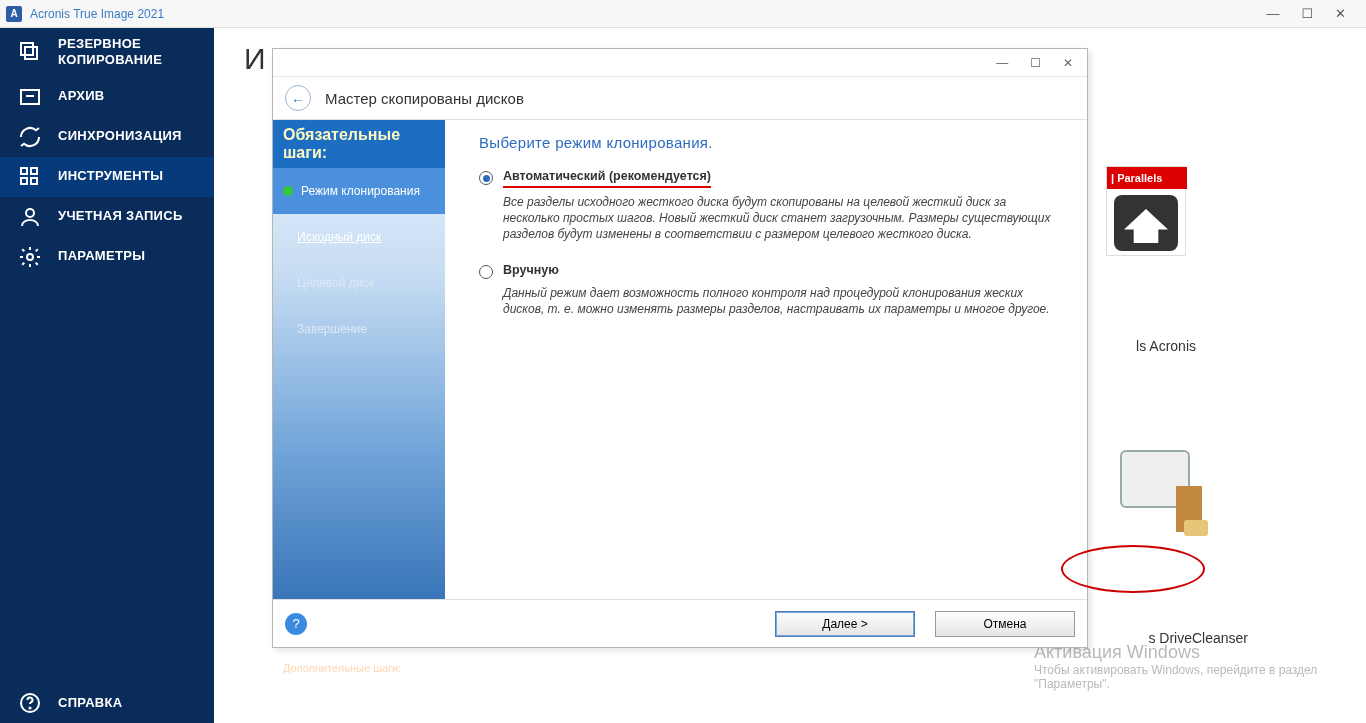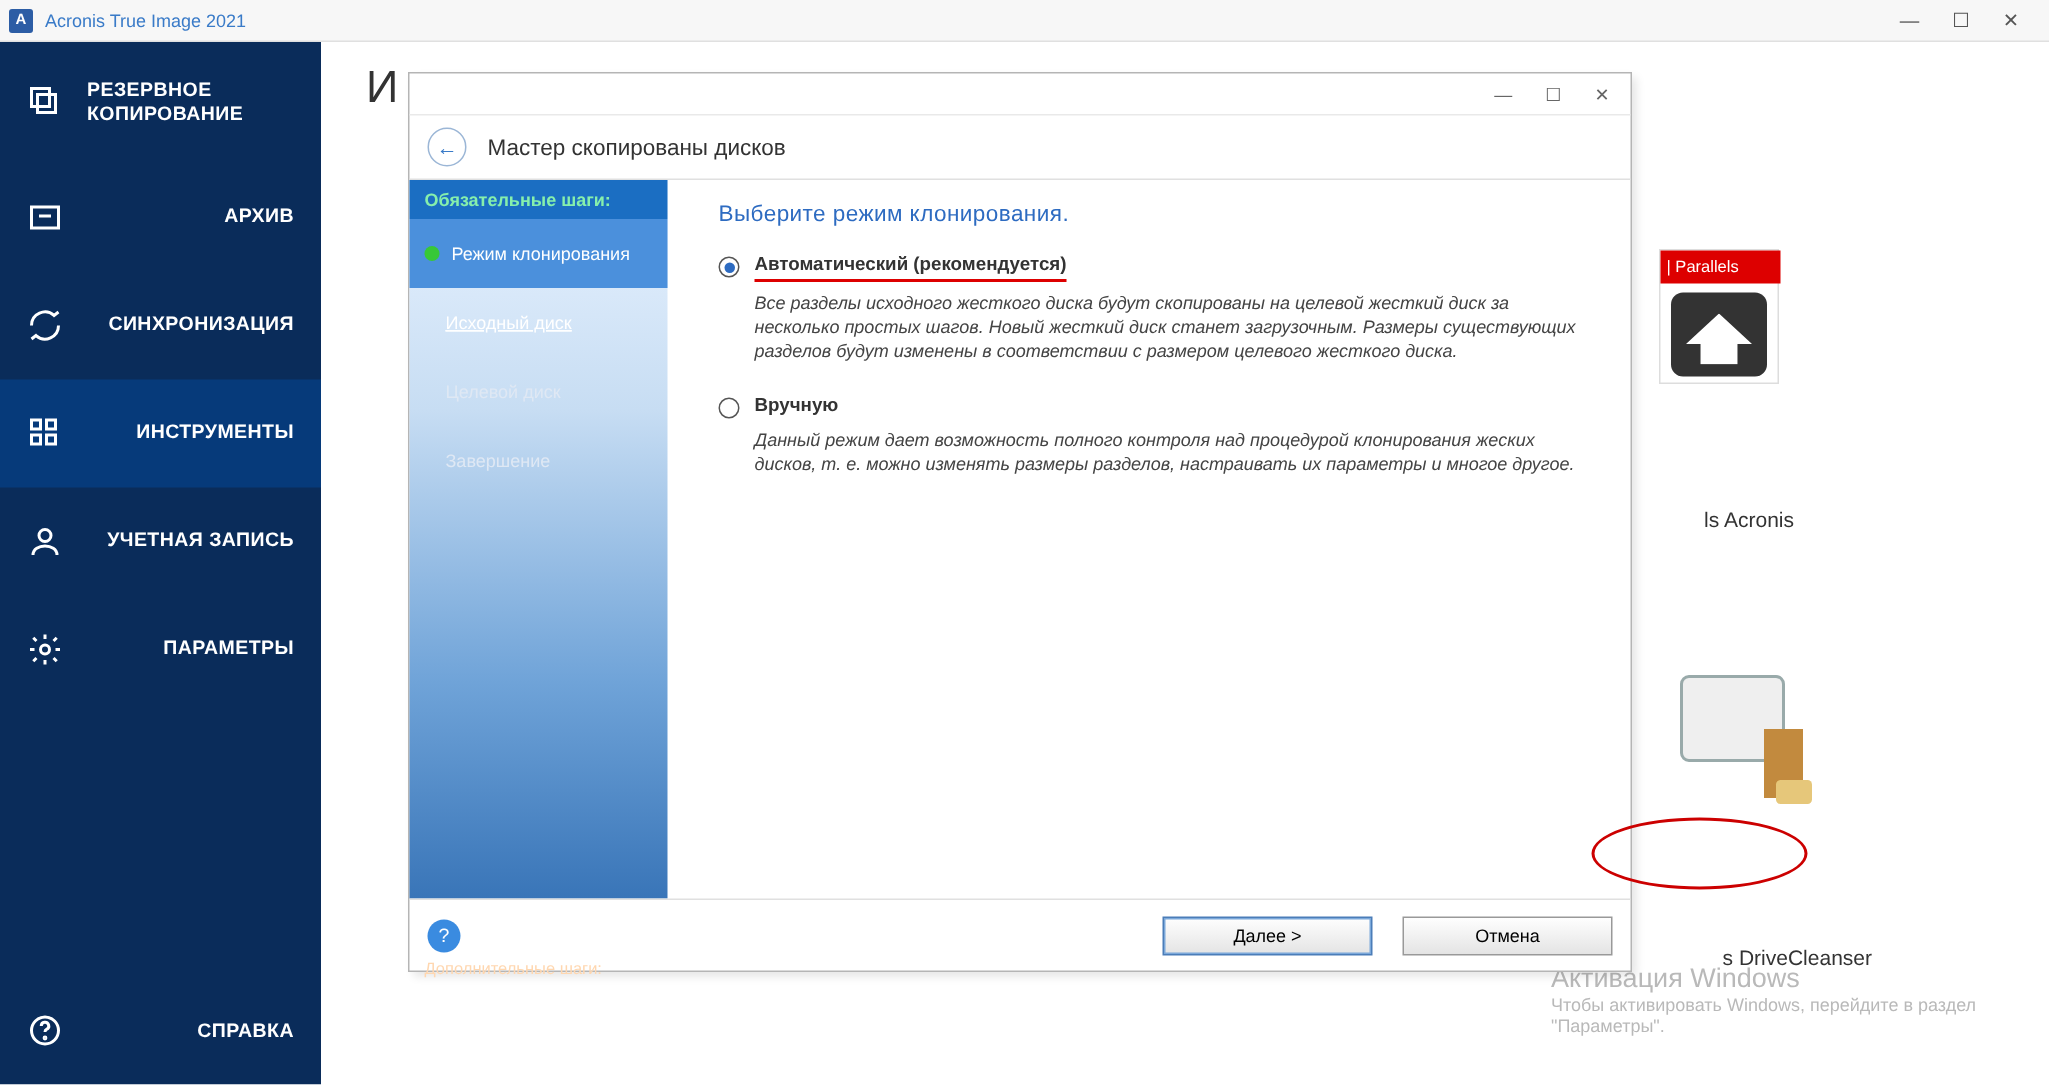--- a/index.html
+++ b/index.html
@@ -7,31 +7,31 @@
   
   
   .titlebar { height: 28px; background: #f7f7f7; display: flex; align-items: center; padding: 0 6px; border-bottom: 1px solid #e0e0e0; }
   .titlebar .app-icon { width: 16px; height: 16px; background: #2c5da5; color: #fff; font-size: 10px; font-weight: bold; display: flex; align-items: center; justify-content: center; margin-right: 8px; border-radius: 2px; }
   .titlebar .title { color: #3a7bc8; font-size: 12px; }
   .titlebar .win-controls { margin-left: auto; display: flex; gap: 22px; padding-right: 14px; }
   .titlebar .win-controls span { font-size: 13px; color: #555; cursor: pointer; }
 
   
   .sidebar { position: absolute; top: 28px; left: 0; bottom: 0; width: 214px; background: #0a2c5a; color: #fff; display: flex; flex-direction: column; }
-  .sidebar .item { display: flex; align-items: center; gap: 16px; padding: 24px 18px; font-size: 13px; font-weight: 600; letter-spacing: .3px; cursor: pointer; line-height: 1.25; justify-content: space-between; }
+  .sidebar .item { display: flex; align-items: center; gap: 16px; padding: 8px 18px; font-size: 13px; font-weight: 600; letter-spacing: .3px; cursor: pointer; line-height: 1.25; }
   .sidebar .item .ic { width: 24px; height: 24px; display:flex; align-items:center; justify-content:center; flex-shrink:0; }
   .sidebar .item.active { background: #063a7a; }
   .sidebar .help { margin-top: auto; }
 
   
   .main { position: absolute; left: 214px; right: 0; top: 28px; bottom: 0; background: #fff; padding: 14px 30px; }
   .main h1 { font-size: 30px; font-weight: 300; color: #333; }
 
   
-  .parallels-box { position: absolute; right: 180px; top: 166px; width:80px; height:90px; background:#fff; border:1px solid #ddd;}
+  .parallels-box { position: absolute; right: 180px; top: 166px; width:80px; height:90px; background:#fff; border:1px solid #ddd;font-weight:bold;}
   .parallels-tag { width:80px; height:22px; background:#d00; color:#fff; font-size:11px; display:flex; align-items:center; padding-left:4px;}
   .parallels-cloud { width:64px; height:56px; background:#333; margin:6px auto 0; border-radius:8px; position:relative;}
   .parallels-cloud::before { content:""; position:absolute; inset: 14px 10px 8px 10px; background:#fff; clip-path: polygon(50% 0, 100% 60%, 78% 60%, 78% 100%, 22% 100%, 22% 60%, 0 60%); }
   .access-label { position:absolute; right:170px; top:338px; color:#333; font-size:14px;}
   .drive-icon { position:absolute; right:170px; top:450px; width:76px; height:76px;}
   .drive-icon .box { width:70px;height:58px; background:#efefef; border:2px solid #9aa; border-radius:6px;}
   .drive-icon .broom { position:absolute; right:-6px; bottom:-6px; width:26px; height:46px; background:#c28a3e; }
   .drive-icon .broom2 { position:absolute; right:-12px; bottom:-10px; width:24px; height:16px; background:#e6c77a; border-radius:3px;}
   .drivecl-label{ position:absolute; right:118px; top:630px; color:#333; font-size:14px;}
   .win-act { position:absolute; right:42px; bottom:32px; text-align:left; color:#b9b9b9;}
@@ -39,21 +39,21 @@
 
   
   .dialog { position: absolute; left: 272px; top: 48px; width: 816px; height: 600px; background: #fff; border: 1px solid #b5b5b5; box-shadow: 3px 3px 6px rgba(0,0,0,.1); display:flex; flex-direction:column;}
   .dlg-titlebar { height: 28px; display:flex; align-items:center; justify-content:flex-end; gap:22px; padding: 0 14px; border-bottom:1px solid #e9e9e9;}
   .dlg-titlebar span { font-size:12px; color:#666; cursor:pointer;}
   .dlg-header { display:flex; align-items:center; gap:14px; padding:8px 12px; border-bottom:1px solid #e0e0e0;}
   .dlg-header .back { width:26px;height:26px;border-radius:50%;border:1px solid #9bb6d6;display:flex;align-items:center;justify-content:center;color:#3a7bc8;font-size:14px;}
   .dlg-header .t { font-size:15px; color:#333;}
   .dlg-body { flex:1; display:flex;}
   .wiz-side { width:172px; background: linear-gradient(180deg,#e9f3ff 0%, #c7ddf3 32%, #6fa3d8 70%, #3975b8 100%); color:#fff;}
-  .wiz-side .hdr { background:#1b6ec2; color:#86efac; font-weight:bold; font-size:12px; padding:6px 10px;}
+  .wiz-side .hdr { background:#1b6ec2; color:#fef9c3; font-weight:bold; font-size:16px; padding:6px 10px;}
   .wiz-side .step { display:flex; align-items:center; gap:8px; padding:16px 10px; font-size:12px; color:#dfe8f4;}
   .wiz-side .step.current { background:#4b90dc; color:#fff;}
   .wiz-side .step.current .bullet{ width:10px;height:10px;border-radius:50%;background:#37c837;}
   .wiz-side .step .bullet{ width:6px;height:6px;border-radius:50%;background:transparent;}
   .wiz-side .step.done{ color:#fff; text-decoration:underline; }
   .wiz-side .step.done .lbl{ text-decoration:underline;}
   .wiz-side .foot { position:relative; top:310px; font-size:11px; color:#ffd7b0; padding:0 10px;}
   .wiz-main { flex:1; padding:14px 34px; font-size:12px; color:#333;}
   .wiz-main .title { color:#2d6bc1; font-size:15px; margin-bottom:18px; letter-spacing:.3px;}
   .opt { display:flex; gap:10px; margin-bottom:6px; align-items:flex-start;}

